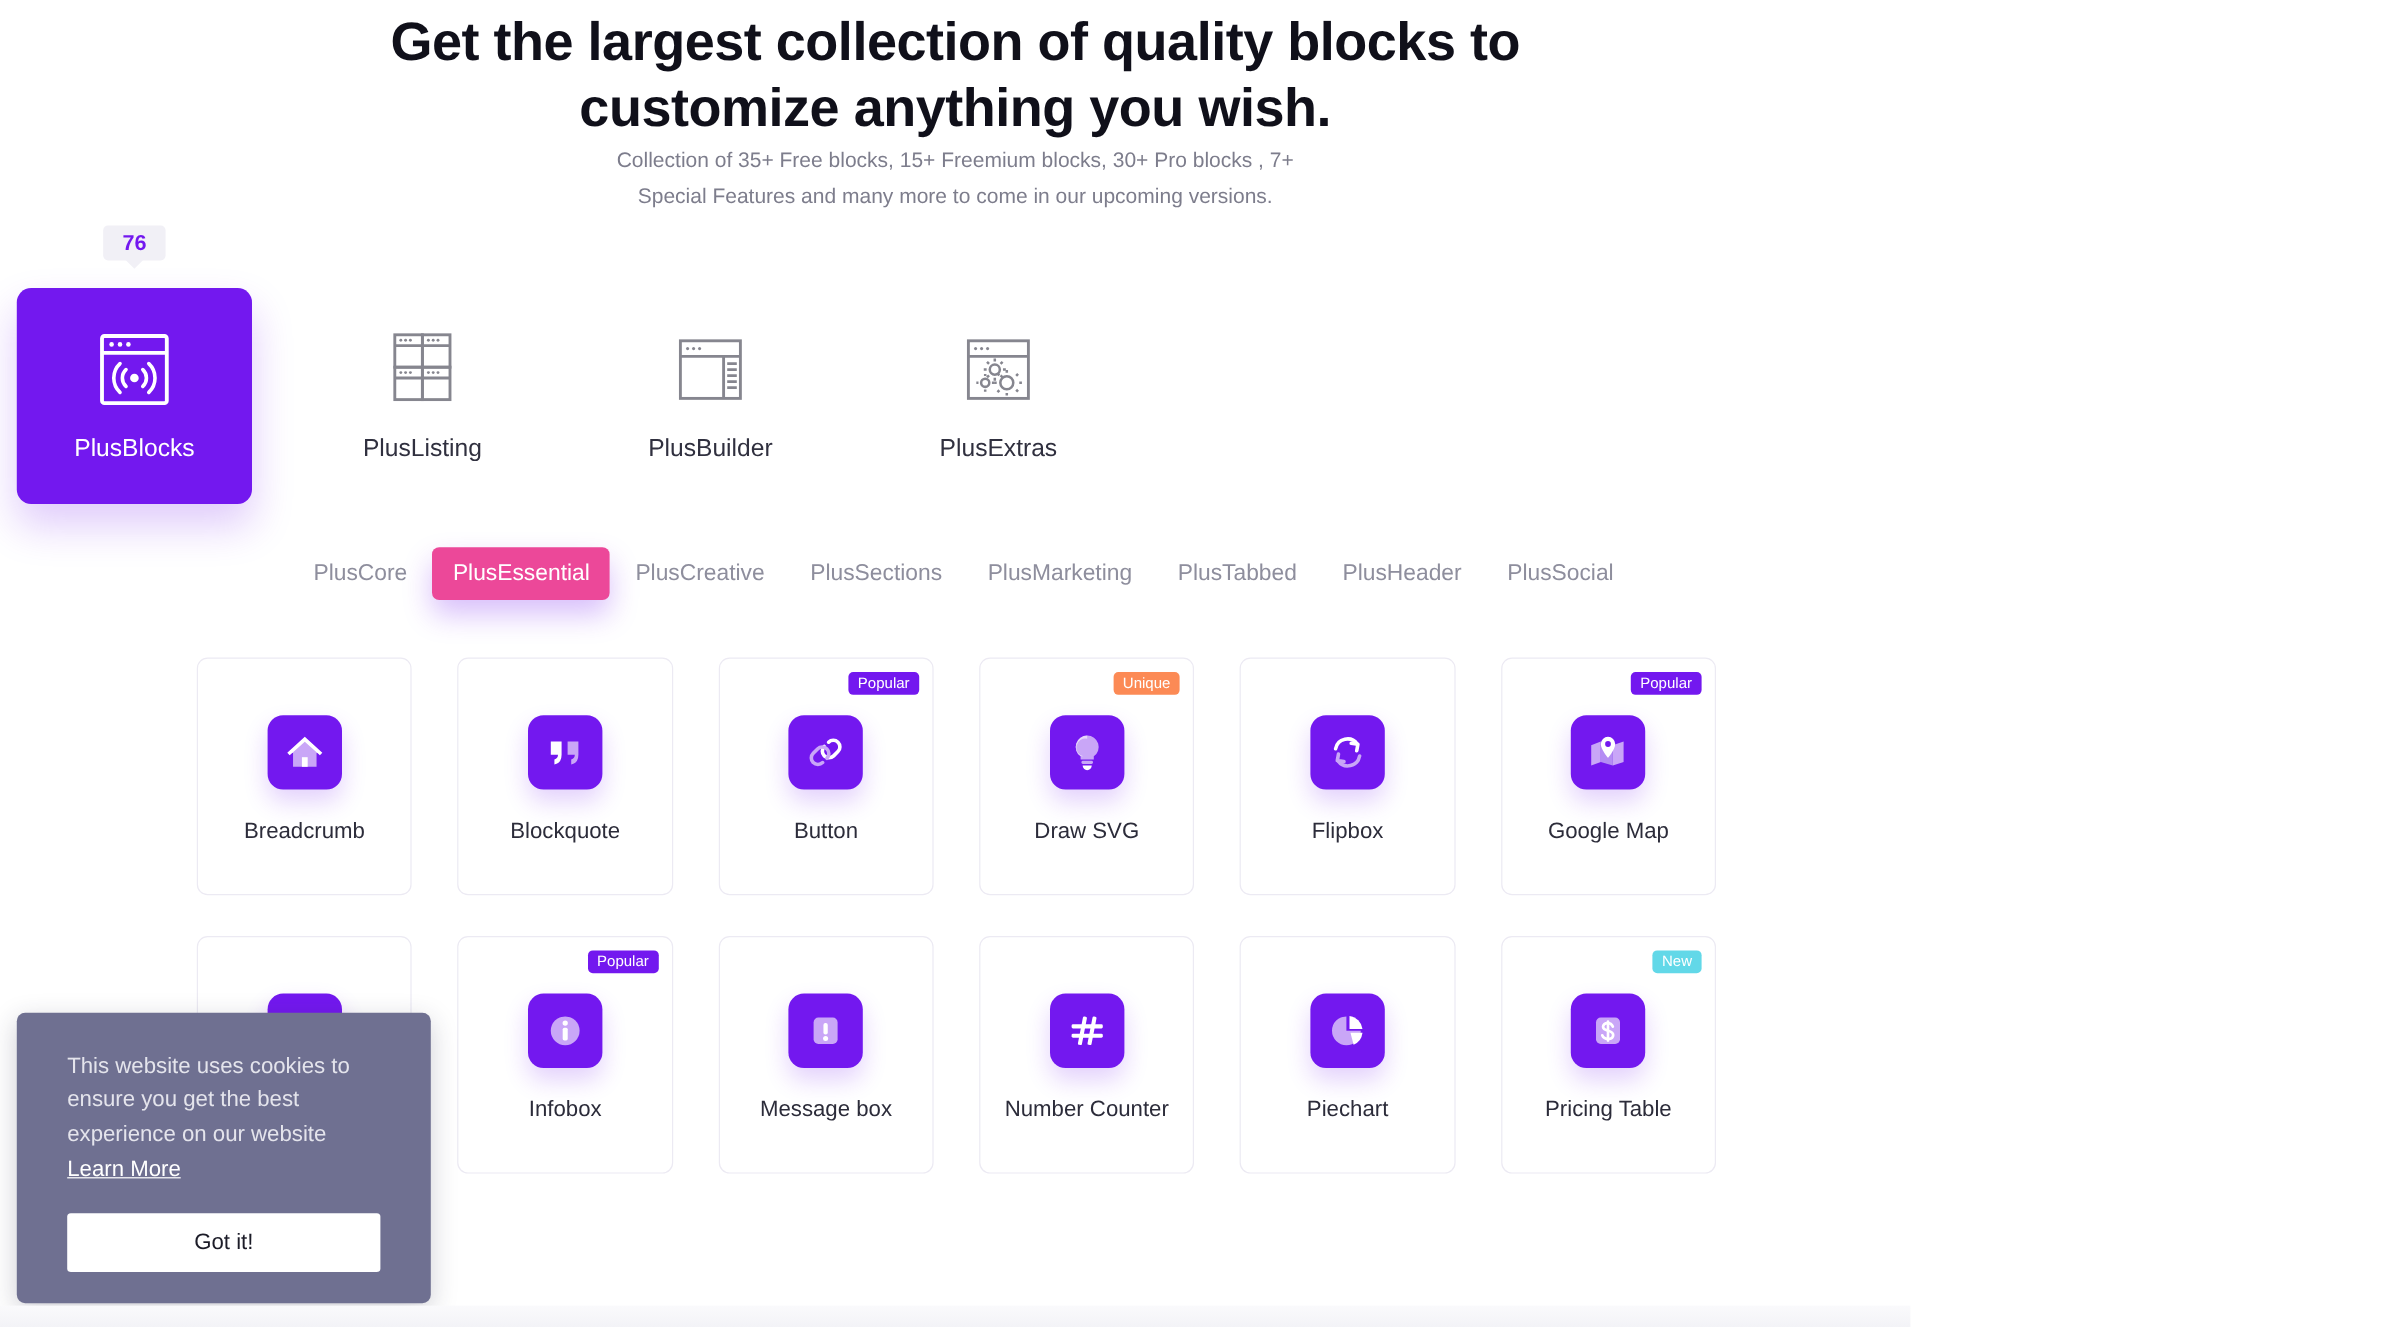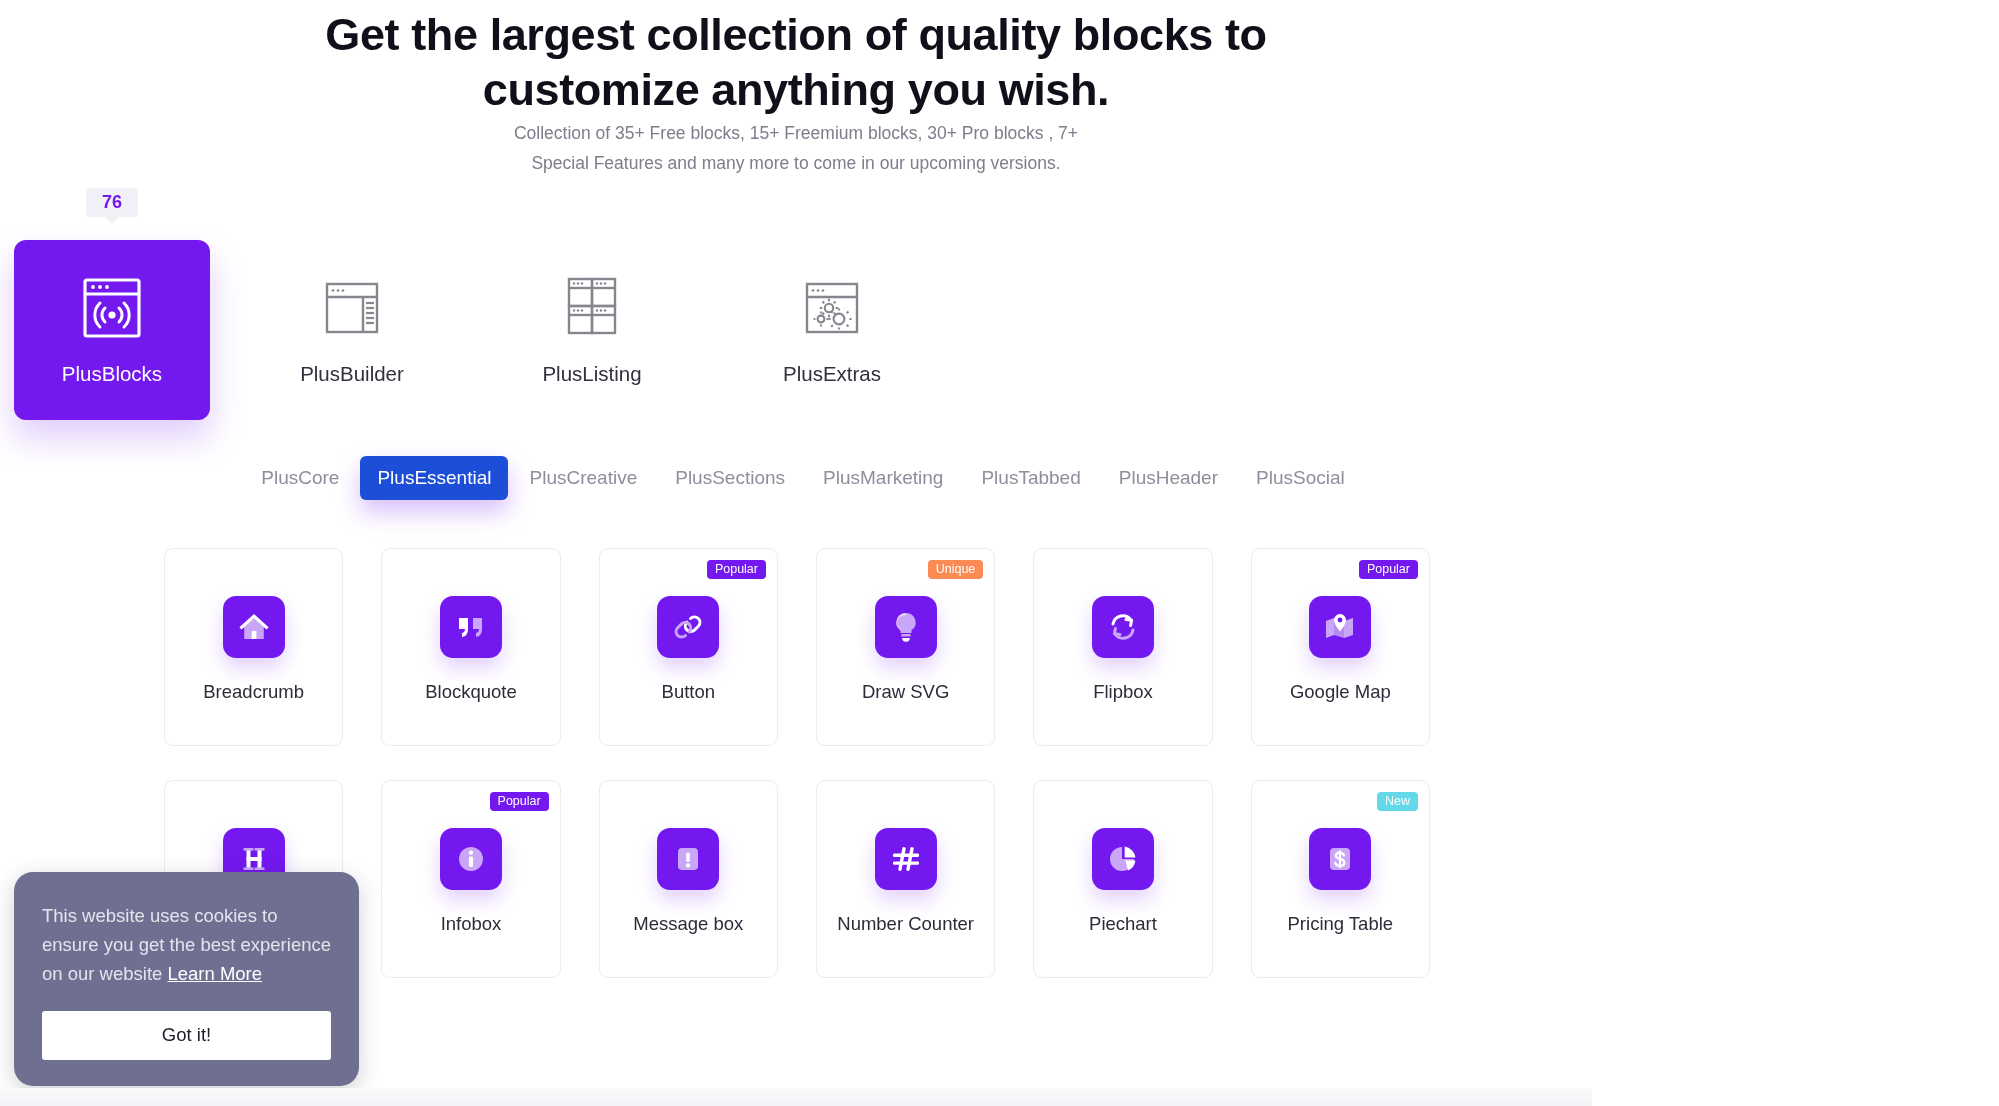--- a/index.html
+++ b/index.html
@@ -112,21 +112,21 @@
   }
   .tab {
     font-size: 19px;
     color: #8e8e9d;
     padding: 11px 17px;
     border-radius: 6px;
     cursor: pointer;
     white-space: nowrap;
   }
   .tab.active {
-    background: #1d4ed8;
+    background: #ec4899;
     color: #ffffff;
     box-shadow: 0 12px 24px rgba(115,24,239,0.28);
   }
 
   
   .grid {
     margin: 48px auto 0;
     width: 1268px;
     display: grid;
     grid-template-columns: repeat(6, 1fr);
@@ -180,22 +180,22 @@
   .badge.unique  { background: #fc8a55; }
   .badge.new     { background: #62d8e8; }
 
   
   .cookie {
     position: absolute;
     left: 14px;
     bottom: 20px;
     width: 345px;
     background: #6f7091;
-    border-radius: 19px;
-    padding: 30px 28px 26px;
+    border-radius: 7px;
+    padding: 30px 42px 26px;
     box-shadow: 0 6px 22px rgba(40,40,70,0.22);
   }
   .cookie-text {
     color: #e4e4ec;
     font-size: 18.5px;
     line-height: 1.56;
   }
   .cookie-link {
     color: #ffffff;
     text-decoration: underline;
@@ -252,41 +252,20 @@
             <circle cx="25" cy="13" r="1.9" fill="#ffffff"></circle>
             <circle cx="32" cy="13" r="1.9" fill="#ffffff"></circle>
             <circle cx="37" cy="41" r="3.6" fill="#ffffff"></circle>
             <path d="M44 34 a9.6 9.6 0 0 1 0 14" stroke="#ffffff" stroke-width="3" stroke-linecap="round"></path>
             <path d="M49 29 a16.5 16.5 0 0 1 0 24" stroke="#ffffff" stroke-width="3" stroke-linecap="round"></path>
             <path d="M30 48 a9.6 9.6 0 0 1 0 -14" stroke="#ffffff" stroke-width="3" stroke-linecap="round"></path>
             <path d="M25 53 a16.5 16.5 0 0 1 0 -24" stroke="#ffffff" stroke-width="3" stroke-linecap="round"></path>
           </svg>
         </span>
         <span class="cat-label">PlusBlocks</span>
-      </div>
-    </div>
-
-    <div class="cat">
-      <div class="cat-tile">
-        <span class="cat-icon">
-          <svg viewBox="0 0 74 68" fill="none" xmlns="http://www.w3.org/2000/svg">
-            <rect x="12" y="10" width="50" height="48" stroke="#86868f" stroke-width="2.4"></rect>
-            <line x1="12" y1="23" x2="62" y2="23" stroke="#86868f" stroke-width="2.4"></line>
-            <circle cx="18" cy="16.5" r="1.3" fill="#86868f"></circle>
-              <circle cx="23" cy="16.5" r="1.3" fill="#86868f"></circle>
-              <circle cx="28" cy="16.5" r="1.3" fill="#86868f"></circle>
-            <line x1="48" y1="23" x2="48" y2="58" stroke="#86868f" stroke-width="2.4"></line>
-            <line x1="51" y1="29" x2="59" y2="29" stroke="#86868f" stroke-width="2.2"></line>
-            <line x1="51" y1="34" x2="59" y2="34" stroke="#86868f" stroke-width="2.2"></line>
-            <line x1="51" y1="39" x2="59" y2="39" stroke="#86868f" stroke-width="2.2"></line>
-            <line x1="51" y1="44" x2="59" y2="44" stroke="#86868f" stroke-width="2.2"></line>
-            <line x1="51" y1="49" x2="59" y2="49" stroke="#86868f" stroke-width="2.2"></line>
-          </svg>
-        </span>
-        <span class="cat-label">PlusBuilder</span>
       </div>
     </div>
 
     <div class="cat">
       <div class="cat-tile">
         <span class="cat-icon">
           <svg viewBox="0 0 74 68" fill="none" xmlns="http://www.w3.org/2000/svg">
             <rect x="14" y="5" width="23" height="27" stroke="#86868f" stroke-width="2.4"></rect>
             <line x1="14" y1="14" x2="37" y2="14" stroke="#86868f" stroke-width="2.4"></line>
             <circle cx="19" cy="9.5" r="1.2" fill="#86868f"></circle>
@@ -315,20 +294,41 @@
 
     <div class="cat">
       <div class="cat-tile">
         <span class="cat-icon">
           <svg viewBox="0 0 74 68" fill="none" xmlns="http://www.w3.org/2000/svg">
             <rect x="12" y="10" width="50" height="48" stroke="#86868f" stroke-width="2.4"></rect>
             <line x1="12" y1="23" x2="62" y2="23" stroke="#86868f" stroke-width="2.4"></line>
             <circle cx="18" cy="16.5" r="1.3" fill="#86868f"></circle>
               <circle cx="23" cy="16.5" r="1.3" fill="#86868f"></circle>
               <circle cx="28" cy="16.5" r="1.3" fill="#86868f"></circle>
+            <line x1="48" y1="23" x2="48" y2="58" stroke="#86868f" stroke-width="2.4"></line>
+            <line x1="51" y1="29" x2="59" y2="29" stroke="#86868f" stroke-width="2.2"></line>
+            <line x1="51" y1="34" x2="59" y2="34" stroke="#86868f" stroke-width="2.2"></line>
+            <line x1="51" y1="39" x2="59" y2="39" stroke="#86868f" stroke-width="2.2"></line>
+            <line x1="51" y1="44" x2="59" y2="44" stroke="#86868f" stroke-width="2.2"></line>
+            <line x1="51" y1="49" x2="59" y2="49" stroke="#86868f" stroke-width="2.2"></line>
+          </svg>
+        </span>
+        <span class="cat-label">PlusBuilder</span>
+      </div>
+    </div>
+
+    <div class="cat">
+      <div class="cat-tile">
+        <span class="cat-icon">
+          <svg viewBox="0 0 74 68" fill="none" xmlns="http://www.w3.org/2000/svg">
+            <rect x="12" y="10" width="50" height="48" stroke="#86868f" stroke-width="2.4"></rect>
+            <line x1="12" y1="23" x2="62" y2="23" stroke="#86868f" stroke-width="2.4"></line>
+            <circle cx="18" cy="16.5" r="1.3" fill="#86868f"></circle>
+              <circle cx="23" cy="16.5" r="1.3" fill="#86868f"></circle>
+              <circle cx="28" cy="16.5" r="1.3" fill="#86868f"></circle>
             <g stroke="#86868f" stroke-width="2.1" fill="none">
               <circle cx="34" cy="34" r="4.2"></circle>
               <path d="M34 27.2v-2.4M34 43.2v-2.4M27.2 34h-2.4M43.2 34h-2.4M29.2 29.2l-1.7-1.7M40.5 40.5l-1.7-1.7M29.2 38.8l-1.7 1.7M40.5 27.5l-1.7 1.7"></path>
               <circle cx="44" cy="45" r="5.4"></circle>
               <path d="M44 36.6v-2.2M44 55.6v-2.2M35.6 45h-2.2M56.6 45h-2.2M37.8 38.8l-1.6-1.6M53.4 52.4l-1.6-1.6M37.8 51.2l-1.6 1.6M53.4 37.6l-1.6 1.6"></path>
               <circle cx="26" cy="45" r="3.4"></circle>
               <path d="M26 39.4v-1.8M26 52.4v-1.8M20.4 45h-1.8M33.4 45h-1.8"></path>
             </g>
           </svg>
         </span>

